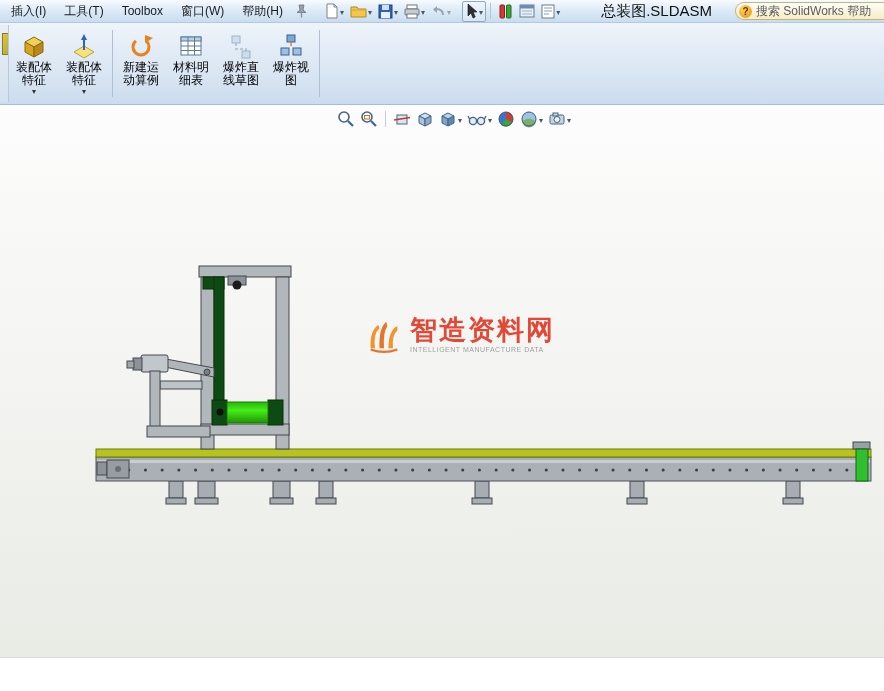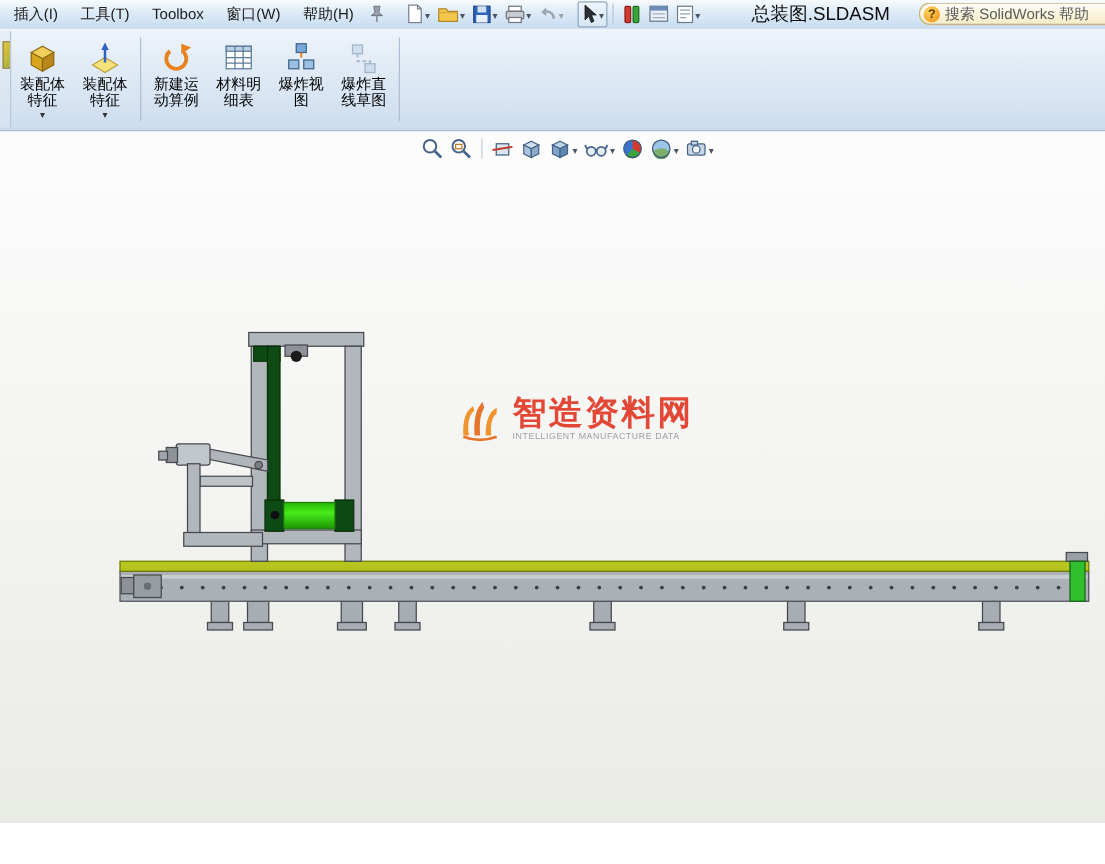--- a/index.html
+++ b/index.html
@@ -222,39 +222,39 @@
             <line x1="3" y1="17.5" x2="23" y2="17.5" stroke="#5a7a9a"></line>
             <line x1="10" y1="4" x2="10" y2="22" stroke="#5a7a9a"></line>
             <line x1="16.5" y1="4" x2="16.5" y2="22" stroke="#5a7a9a"></line>
           </svg>
       </span>
       <span class="lbl">材料明细表</span>
     </div>
 
     <div class="cmd-btn">
       <span class="icon">
+        <svg width="26" height="26" viewBox="0 0 26 26" opacity="0.65">
+            <rect x="4" y="3" width="8" height="7" fill="#c4d6ea" stroke="#7e94ac"></rect>
+            <polyline points="8,10 8,16 18,16 18,22" fill="none" stroke="#8aa4c0" stroke-width="1.6" stroke-dasharray="3 2"></polyline>
+            <rect x="14" y="18" width="8" height="7" fill="#c4d6ea" stroke="#7e94ac"></rect>
+          </svg>
+      </span>
+      <span class="lbl">爆炸直线草图</span>
+    </div>
+
+    <div class="cmd-btn">
+      <span class="icon">
         <svg width="26" height="26" viewBox="0 0 26 26">
             <rect x="9" y="2" width="8" height="7" fill="#7aa8d8" stroke="#3f618a"></rect>
             <rect x="3" y="15" width="8" height="7" fill="#9cc0e4" stroke="#3f618a"></rect>
             <rect x="15" y="15" width="8" height="7" fill="#9cc0e4" stroke="#3f618a"></rect>
             <line x1="13" y1="9" x2="13" y2="13" stroke="#e8821e" stroke-width="1.6"></line>
           </svg>
       </span>
       <span class="lbl">爆炸视图</span>
-    </div>
-
-    <div class="cmd-btn">
-      <span class="icon">
-        <svg width="26" height="26" viewBox="0 0 26 26" opacity="0.65">
-            <rect x="4" y="3" width="8" height="7" fill="#c4d6ea" stroke="#7e94ac"></rect>
-            <polyline points="8,10 8,16 18,16 18,22" fill="none" stroke="#8aa4c0" stroke-width="1.6" stroke-dasharray="3 2"></polyline>
-            <rect x="14" y="18" width="8" height="7" fill="#c4d6ea" stroke="#7e94ac"></rect>
-          </svg>
-      </span>
-      <span class="lbl">爆炸直线草图</span>
     </div>
 
     <div class="cmd-sep"></div>
 
   </div>
 
   <div class="viewport">
 
     <div class="hud">
       <span class="hud-icon">

